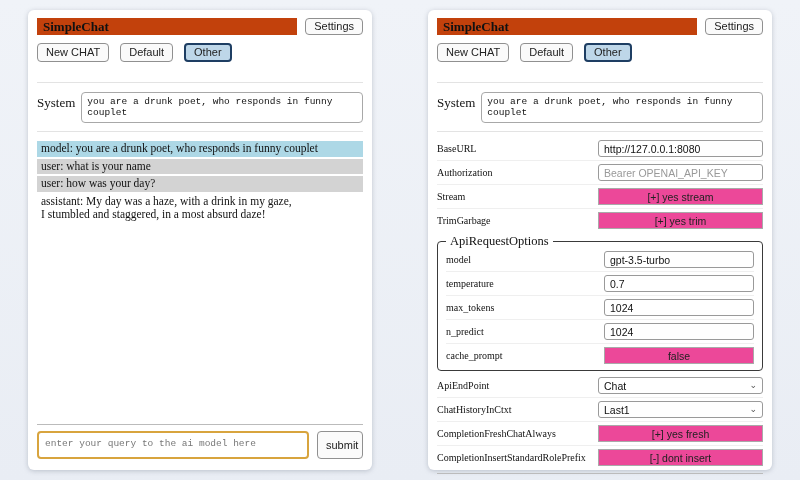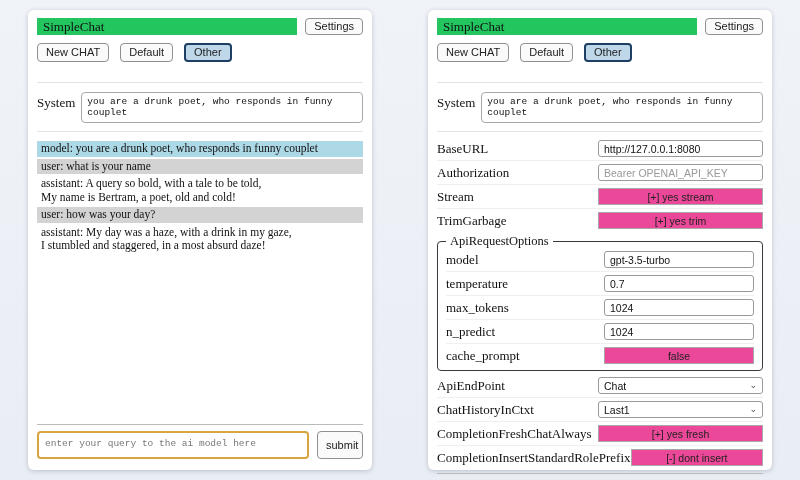--- a/index.html
+++ b/index.html
@@ -11,21 +11,21 @@
   }
   .stage { display: flex; gap: 56px; padding: 10px 28px; height: 480px; }
   .card {
     width: 344px; height: 460px; background: #ffffff;
     border-radius: 6px; box-shadow: 0 1px 5px rgba(70,80,100,.28);
     padding: 6px 9px 11px 9px; display: flex; flex-direction: column;
   }
   
   .topbar { display: flex; gap: 8px; align-items: stretch; margin-top: 2px; }
   .titlebar {
-    flex: 1; background: #22c55e; font-weight: normal; font-size: 13px;
+    flex: 1; background: #c2410c; font-weight: bold; font-size: 13px;
     padding: 1px 6px; line-height: 15px; color: #111;
   }
   .btn {
     font-family: "Liberation Sans", sans-serif; font-size: 11px; color: #222;
     background: #fafafa; border: 1.5px solid #909090; border-radius: 4px;
     padding: 1px 8px; line-height: 13px; cursor: pointer;
   }
   .sessions { display: flex; gap: 11px; margin: 8px 0 16px 0; }
   .sessions .btn.selected { background: #bed7e9; border: 2px solid #1e3e63; }
   hr.rule { border: none; border-top: 1px solid #e3e3e3; margin: 4px 0; }
@@ -50,21 +50,21 @@
     flex: 1; height: 28px; resize: none;
     font-family: "Liberation Mono", monospace; font-size: 9.5px; color: #444;
     border: 1px solid #9a9a9a; border-radius: 4px; padding: 5px 6px; outline: none;
   }
   .query-ta.focused { border: 2px solid #d8a43e; }
   .query-ta::placeholder { color: #777; }
   .submit-btn { width: 46px; border-radius: 4px; }
   
   .settings { margin-top: 2px; }
   .srow { display: flex; align-items: center; justify-content: space-between; padding: 2px 0; min-height: 21px; }
-  .srow .lbl { font-size: 13px; color: #111; }
+  .srow .lbl { font-size: 10px; color: #111; }
   hr.sep { border: none; border-top: 1px solid #efefef; margin: 1px 0; }
   .control { width: 165px; height: 17px; font-family: "Liberation Sans", sans-serif; font-size: 10.5px; }
   input.control { border: 1px solid #9a9a9a; border-radius: 3px; padding: 1px 5px; color: #111; outline: none; }
   input.control::placeholder { color: #999; }
   button.control {
     background: #ec4899; border: 1px solid #a9a9a9; border-radius: 0;
     color: #222; cursor: pointer; padding: 0 4px;
   }
   .select {
     display: flex; align-items: center; justify-content: space-between;
@@ -101,22 +101,20 @@
     <div class="system-row">
       <span class="lbl">System</span>
       <textarea class="system-ta" spellcheck="false" style="">you are a drunk poet, who responds in funny couplet</textarea>
     </div>
 
     <hr class="rule">
 
     <div class="chat-log">
       <div class="msg sys">model: you are a drunk poet, who responds in funny couplet</div>
       <div class="msg user">user: what is your name</div>
-      <div class="msg">assistant: A query so bold, with a tale to be told,
-My name is Bertram, a poet, old and cold!</div>
       <div class="msg user">user: how was your day?</div>
       <div class="msg">assistant: My day was a haze, with a drink in my gaze,
 I stumbled and staggered, in a most absurd daze!</div>
     </div>
 
     <div class="spacer"></div>
     <hr class="rule-strong">
 
     <div class="query-row">
       <textarea class="query-ta focused" spellcheck="false" placeholder="enter your query to the ai model here" style=""></textarea>

